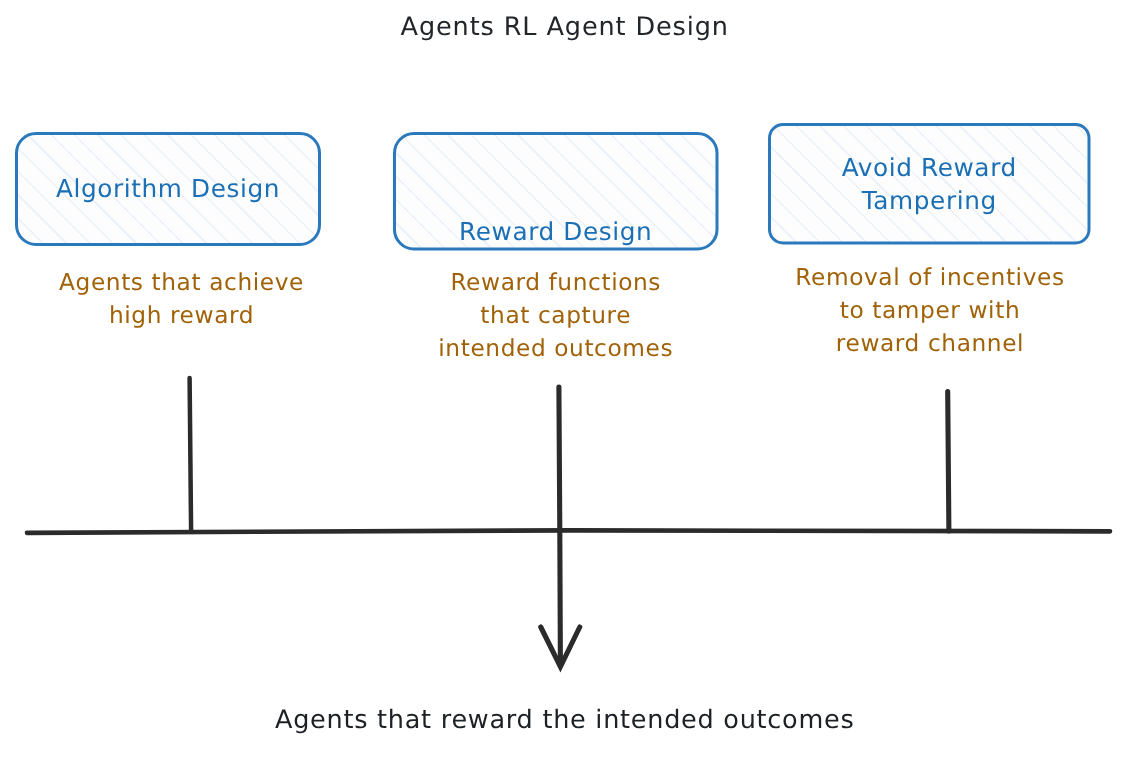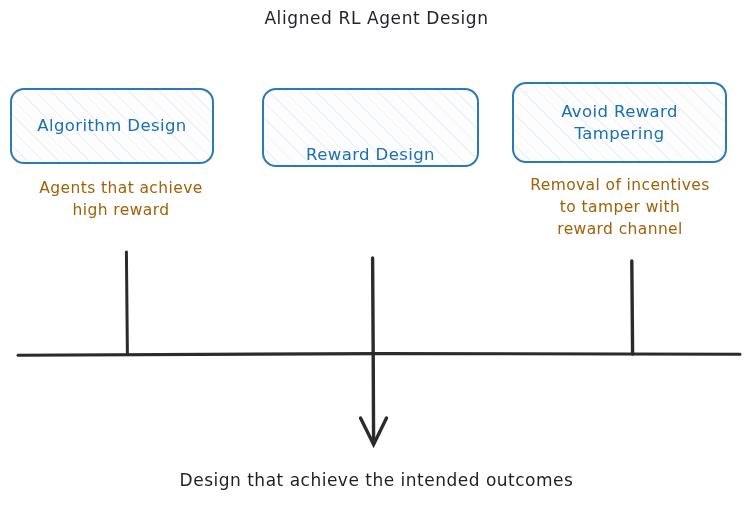--- a/index.html
+++ b/index.html
@@ -61,21 +61,21 @@
     color: #1a6fb5;
     text-align: center;
     line-height: 1.28;
     letter-spacing: 0.4px;
     padding: 0 6px;
     white-space: pre-line;
   }
 
   #box-algorithm-design { left: 10px;  top: 88px;  width: 204px; height: 76px; }
   #box-reward-design    { left: 262px; top: 88px;  width: 217px; height: 79px; align-items: flex-end; }
-  #box-avoid-tampering  { left: 512px; top: 82px;  width: 215px; height: 81px; }
+  #box-avoid-tampering  { left: 512px; top: 82px;  width: 215px; height: 81px; border-radius: 10px; }
 
   
   .node-caption {
     position: absolute;
     text-align: center;
     font-family: "DejaVu Sans", sans-serif;
     font-size: 15.5px;
     font-weight: 400;
     color: #a16207;
     line-height: 1.42;
@@ -108,53 +108,56 @@
     letter-spacing: 0.5px;
     color: #1d2024;
     white-space: nowrap;
   }
 </style>
 </head>
 <body>
 
 <div id="canvas">
 
-  <div id="diagram-title">Aligned RL Agent Design</div>
+  <div id="diagram-title">Agents RL Agent Design</div>
 
   <div class="node-box" id="box-algorithm-design">
     <span class="node-label">Algorithm Design</span>
   </div>
 
   <div class="node-box" id="box-reward-design">
     <span class="node-label">Reward Design</span>
   </div>
 
   <div class="node-box" id="box-avoid-tampering">
     <span class="node-label">Avoid Reward
 Tampering</span>
   </div>
 
   <div class="node-caption" id="caption-algorithm-design">Agents that achieve
 high reward</div>
 
+  <div class="node-caption" id="caption-reward-design">Reward functions
+that capture
+intended outcomes</div>
 
   <div class="node-caption" id="caption-avoid-tampering">Removal of incentives
 to tamper with
 reward channel</div>
 
   <svg id="axis-svg" viewBox="0 0 753 505">
 
     <path d="M18 355.2 L380 353.6 L740 354.2" stroke="#2b2b2b" stroke-width="3.1" fill="none" stroke-linecap="round"></path>
 
     <path d="M126.4 252 L127.4 354" stroke="#2b2b2b" stroke-width="3" fill="none" stroke-linecap="round"></path>
 
     <path d="M372.6 258 L373.2 354" stroke="#2b2b2b" stroke-width="3.4" fill="none" stroke-linecap="round"></path>
 
     <path d="M631.8 261 L632.6 354" stroke="#2b2b2b" stroke-width="3.4" fill="none" stroke-linecap="round"></path>
 
     <path d="M373.2 354 L373.6 443" stroke="#2b2b2b" stroke-width="3.4" fill="none" stroke-linecap="round"></path>
 
     <path d="M360.5 418 L373.6 444.5 L386.5 418" stroke="#2b2b2b" stroke-width="3.4" fill="none" stroke-linecap="round" stroke-linejoin="miter"></path>
   </svg>
 
-  <div id="outcome-caption">Design that achieve the intended outcomes</div>
+  <div id="outcome-caption">Agents that reward the intended outcomes</div>
 
 </div>
 
 </body></html>

